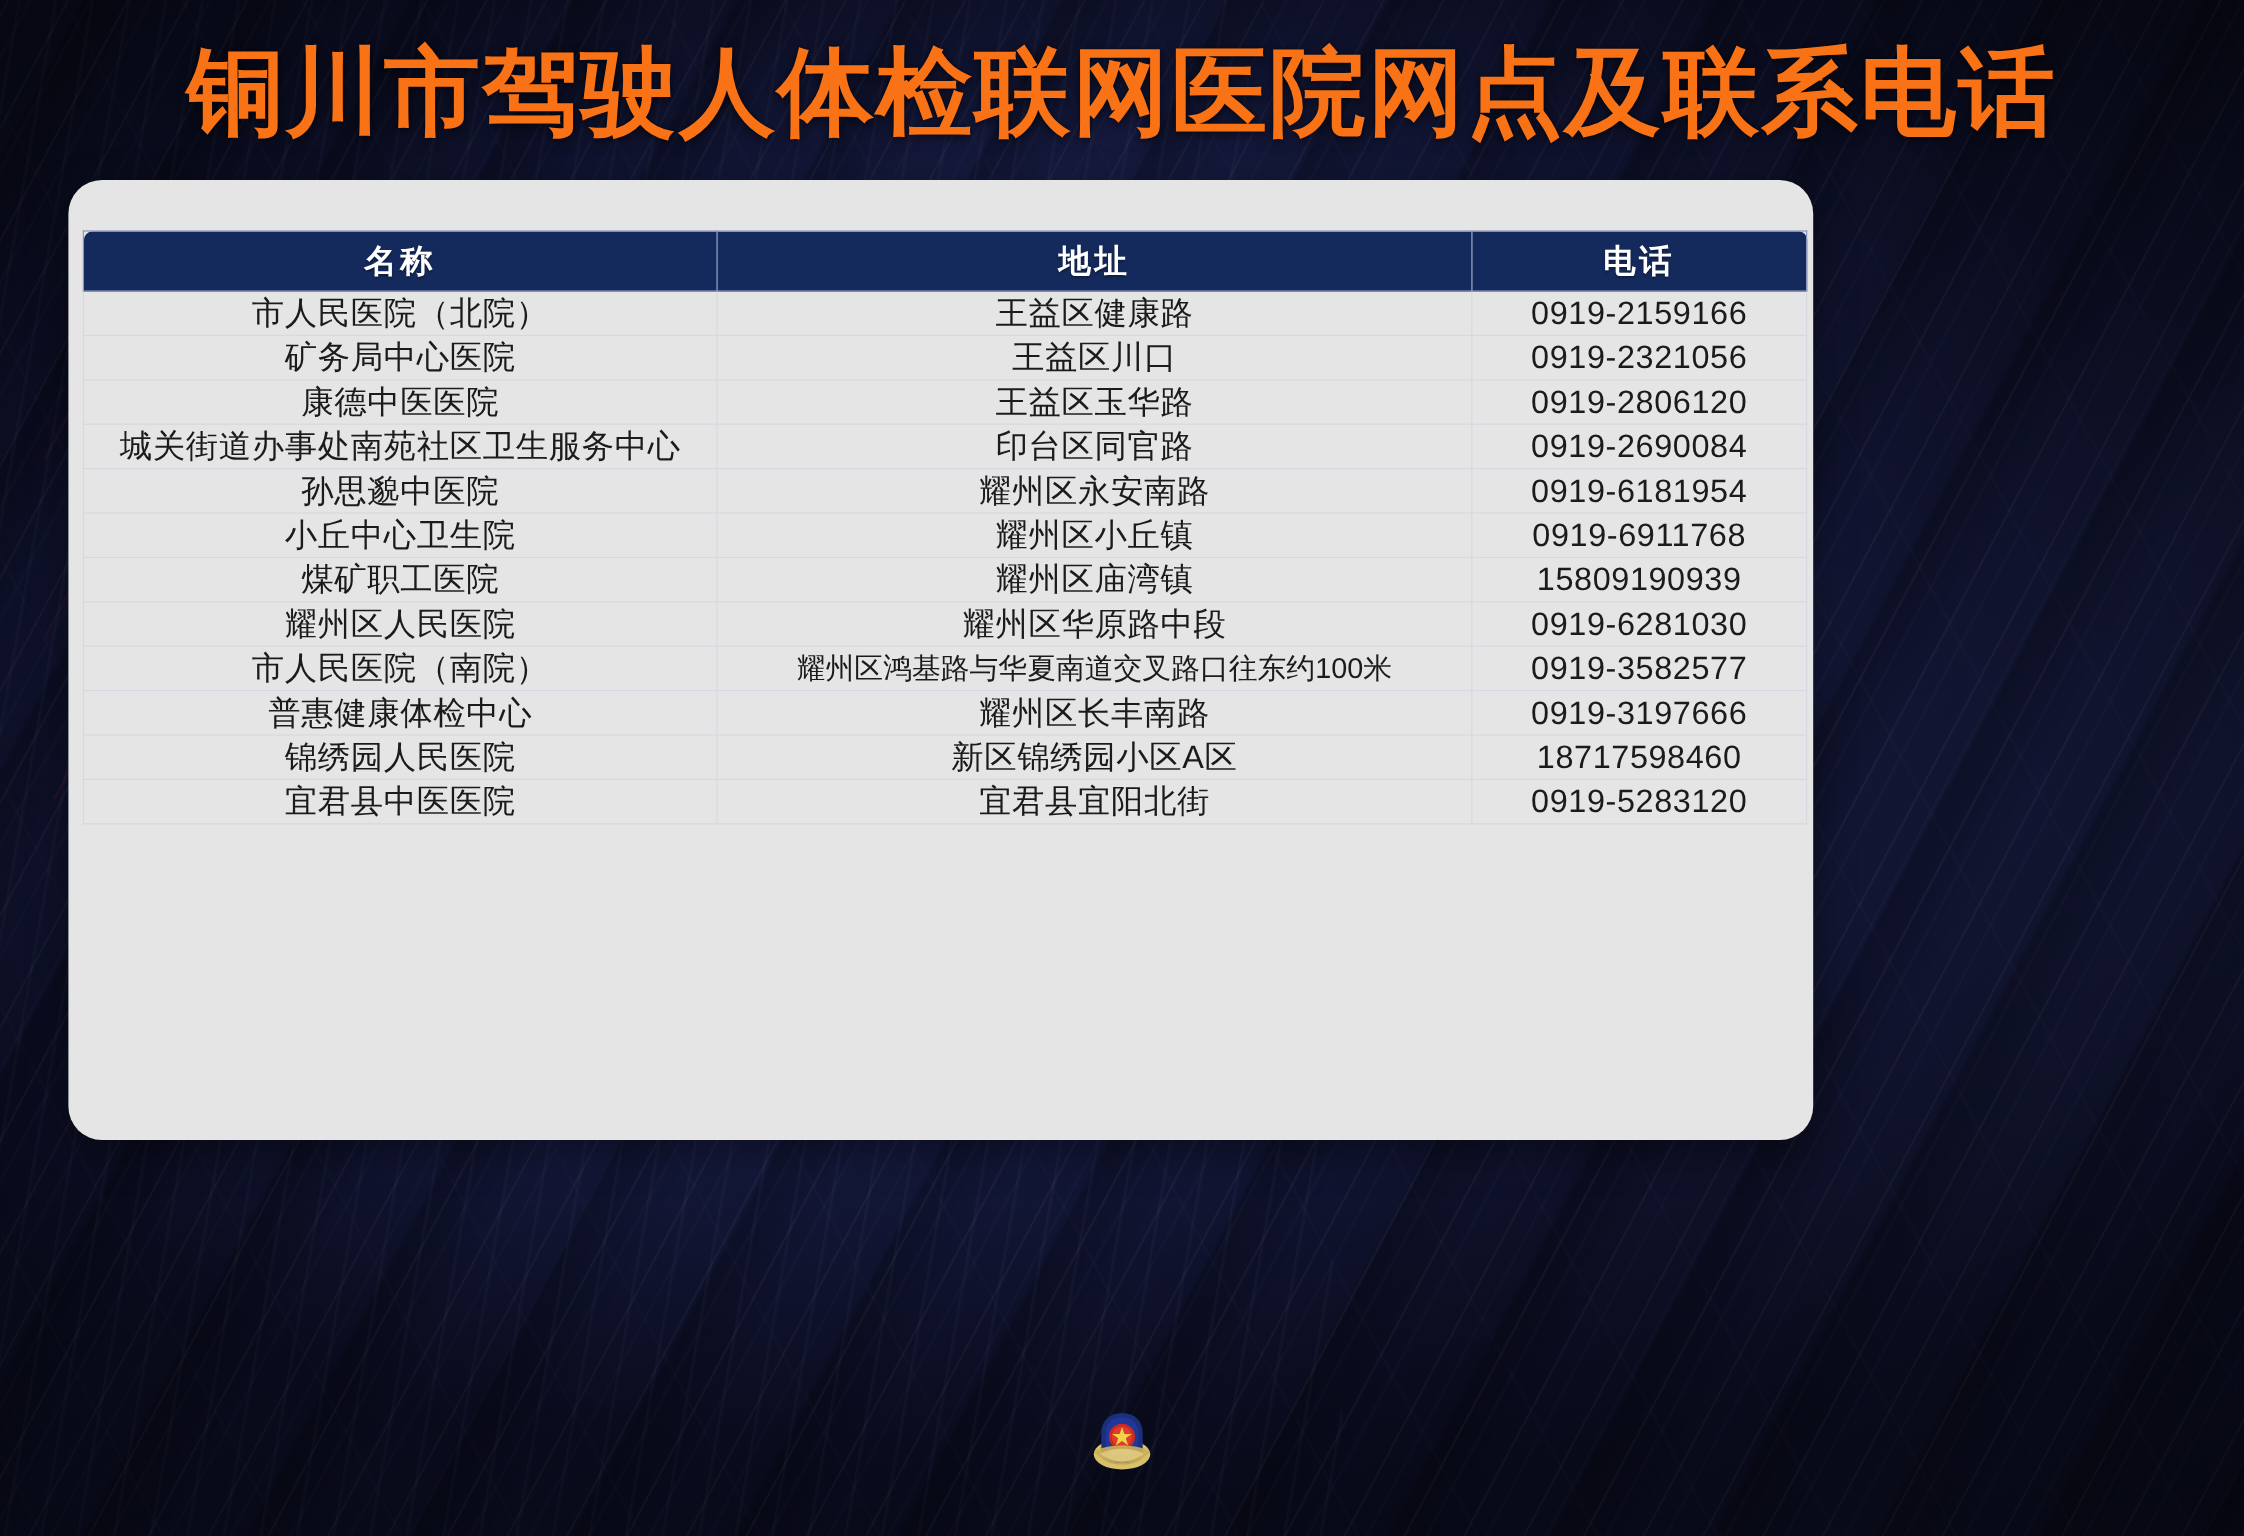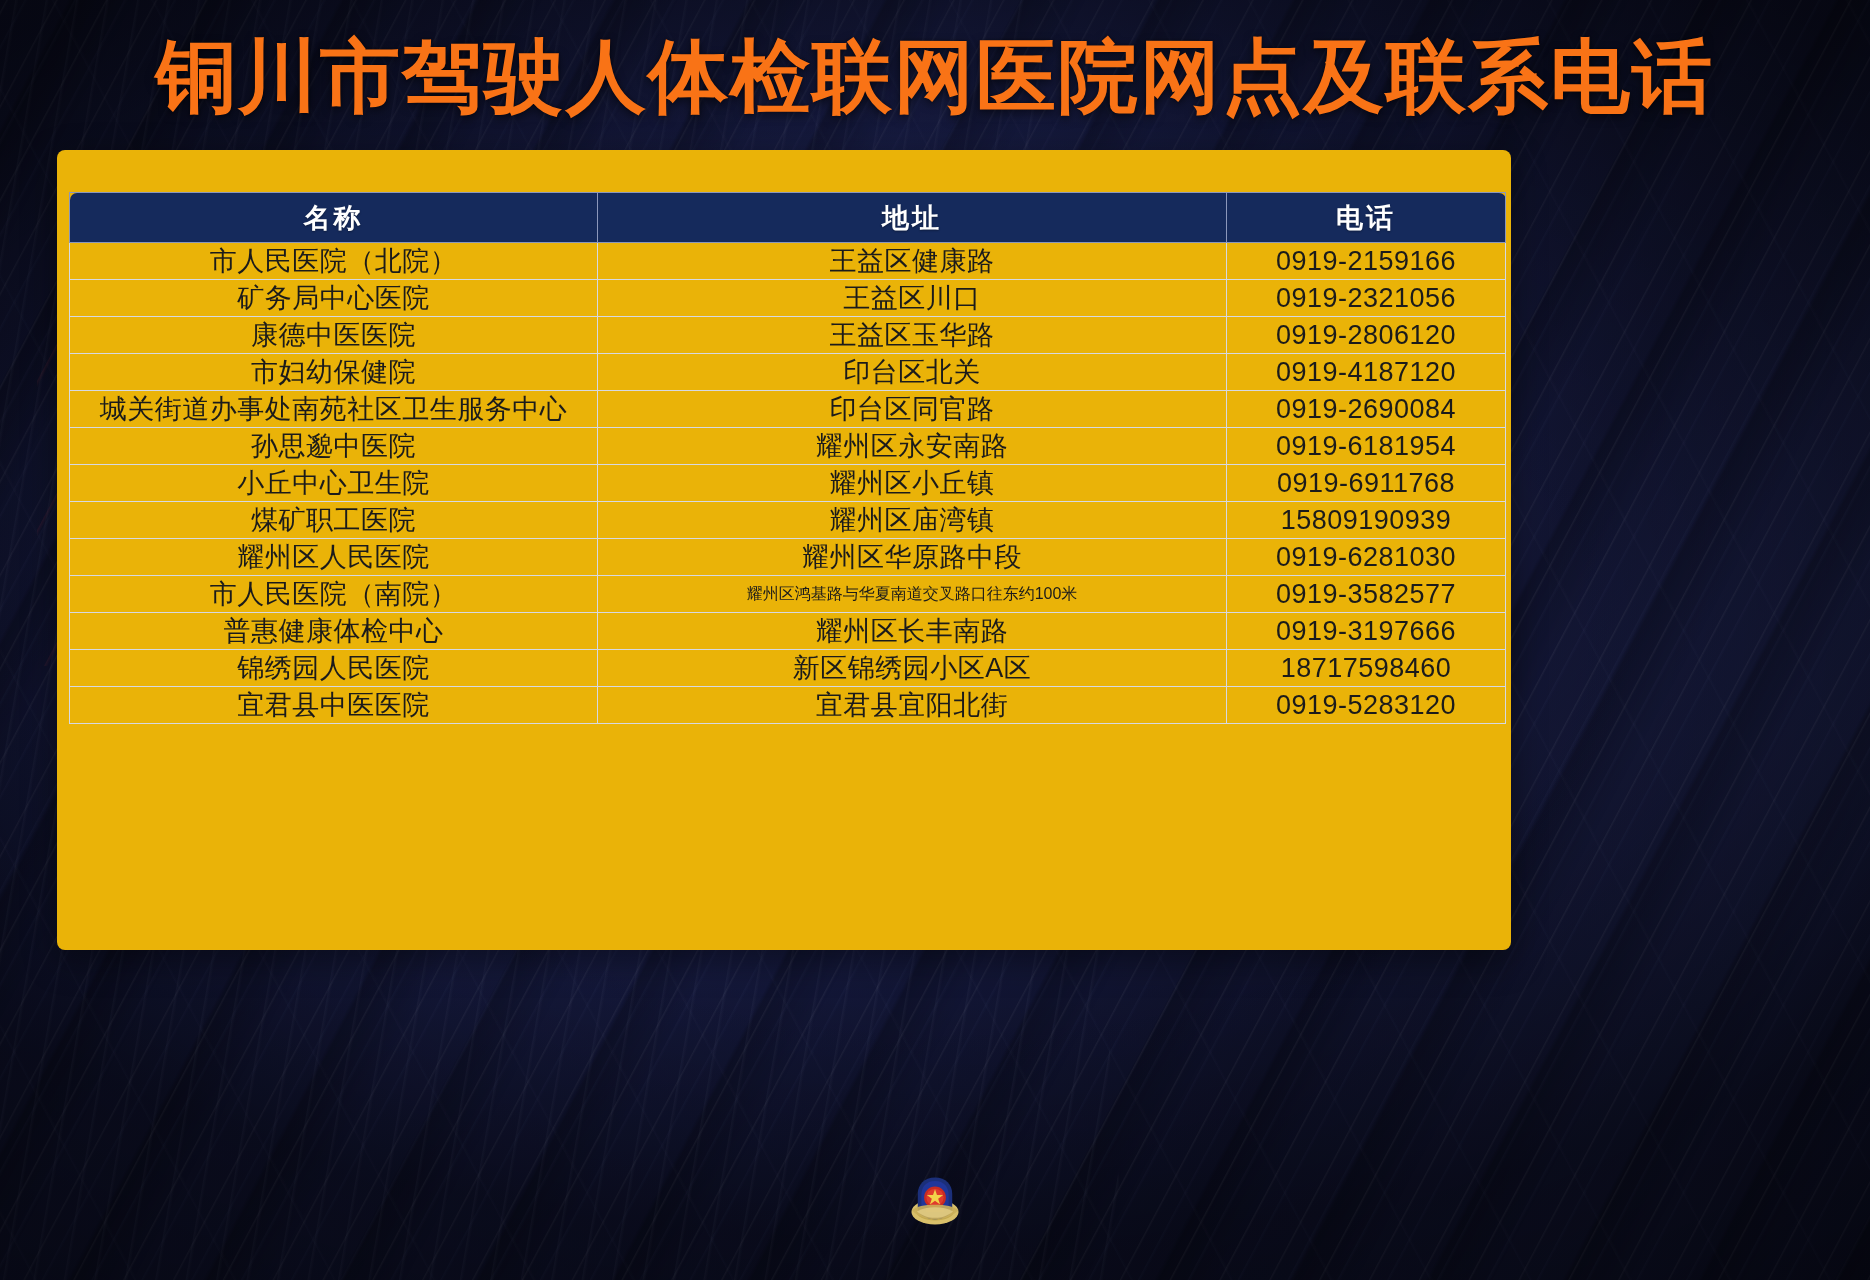--- a/index.html
+++ b/index.html
@@ -87,22 +87,22 @@
     text-shadow:0 3px 10px rgba(0,0,0,0.55), 0 0 2px rgba(0,0,0,0.4);
     white-space:nowrap;
     z-index:5;
   }
 
   
   #table-card {
     position:absolute;
     left:57px; top:150px;
     width:1454px; height:800px;
-    background:#eab308;
-    border-radius:8px;
+    background:#e5e5e5;
+    border-radius:28px;
     box-shadow:0 10px 34px rgba(0,0,0,0.42);
     z-index:4;
     padding:42px 12px 40px 12px;
   }
 
   table#hospital-table {
     width:1436px;
     border-collapse:collapse;
     table-layout:fixed;
     margin:0 auto;
@@ -130,21 +130,21 @@
     color:#1b1b1b;
     font-size:27px;
     text-align:center;
     white-space:nowrap;
     overflow:hidden;
     font-family:"Liberation Sans","DejaVu Sans",sans-serif;
   }
   tbody td.cell-name  { letter-spacing:0.5px; }
   tbody td.cell-addr  { letter-spacing:0.5px; }
   tbody td.cell-phone { letter-spacing:0.5px; }
-  tbody tr td.cell-addr.long { font-size:16px; letter-spacing:0; }
+  tbody tr td.cell-addr.long { font-size:24px; letter-spacing:0; }
 
   
   #footer-bar {
     position:absolute; left:0; right:0; top:1172px;
     display:flex; align-items:center; justify-content:center;
     gap:18px;
     z-index:6;
   }
   #police-emblem {
     width:58px; height:58px;
@@ -195,25 +195,20 @@
           <td class="cell-name">矿务局中心医院</td>
           <td class="cell-addr">王益区川口</td>
           <td class="cell-phone">0919-2321056</td>
         </tr>
         <tr>
           <td class="cell-name">康德中医医院</td>
           <td class="cell-addr">王益区玉华路</td>
           <td class="cell-phone">0919-2806120</td>
         </tr>
         <tr>
-          <td class="cell-name">市妇幼保健院</td>
-          <td class="cell-addr">印台区北关</td>
-          <td class="cell-phone">0919-4187120</td>
-        </tr>
-        <tr>
           <td class="cell-name">城关街道办事处南苑社区卫生服务中心</td>
           <td class="cell-addr">印台区同官路</td>
           <td class="cell-phone">0919-2690084</td>
         </tr>
         <tr>
           <td class="cell-name">孙思邈中医院</td>
           <td class="cell-addr">耀州区永安南路</td>
           <td class="cell-phone">0919-6181954</td>
         </tr>
         <tr>

